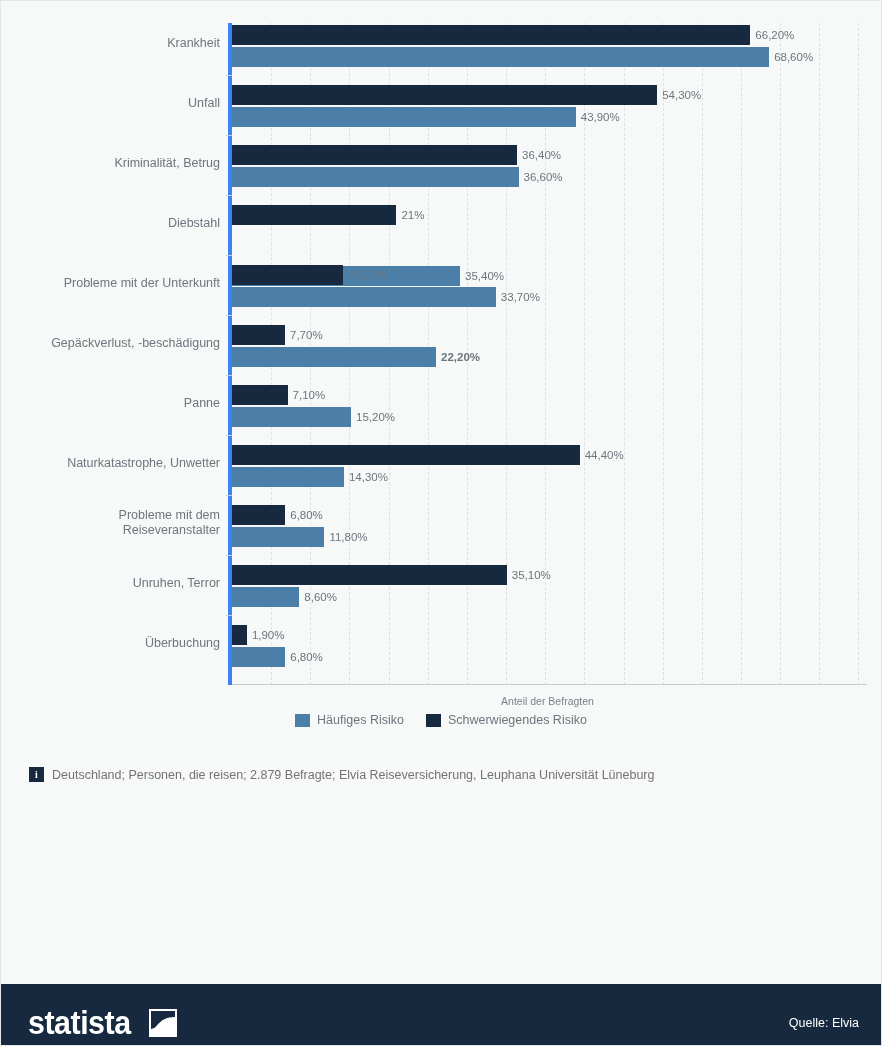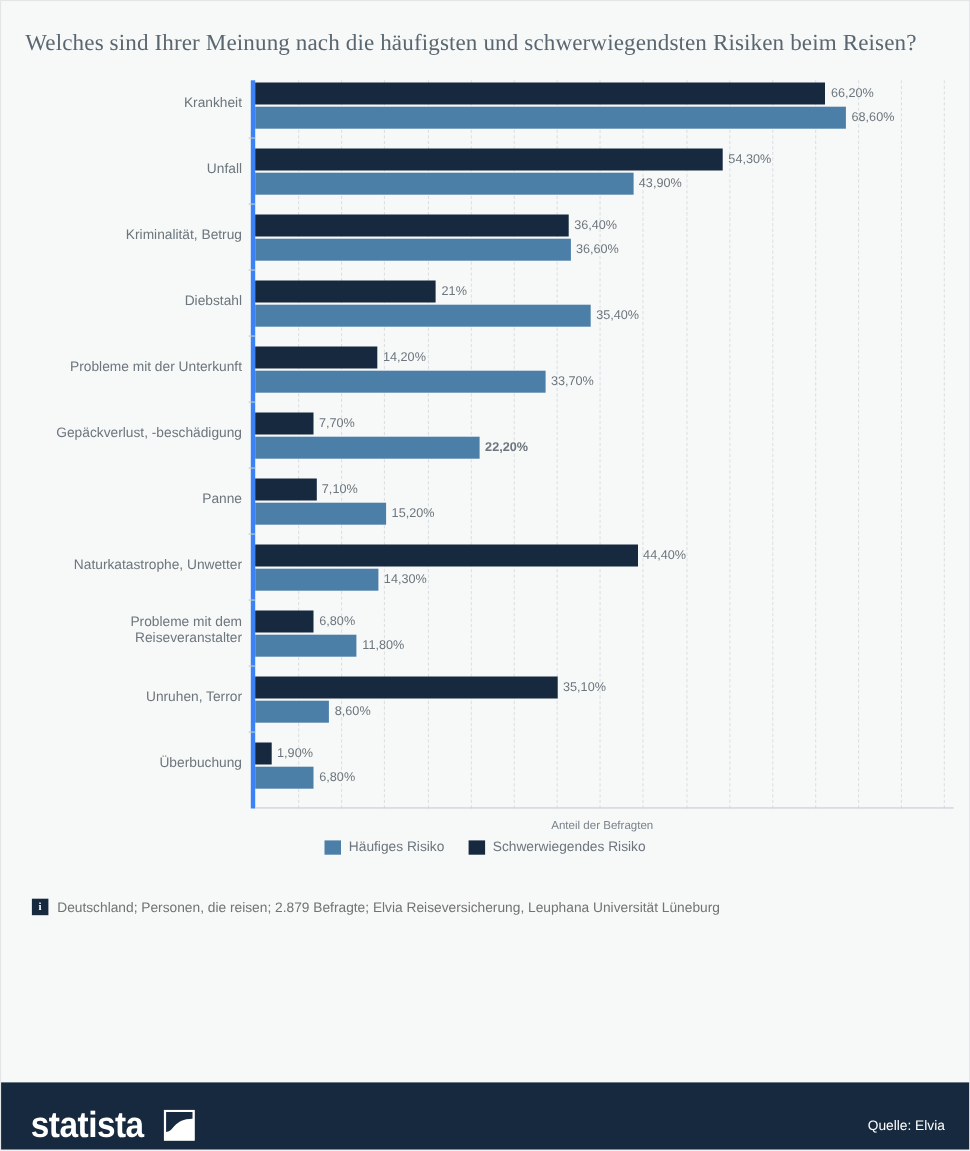--- a/index.html
+++ b/index.html
@@ -225,23 +225,20 @@
   .source-text {
     color: #ffffff;
     font-size: 12.5px;
   }
 </style>
 </head>
 <body>
 
 <div class="page">
 
-  <div class="title-wrap">
-    <h1 class="chart-title">Welches sind Ihrer Meinung nach die häufigsten und schwerwiegendsten Risiken beim Reisen?</h1>
-  </div>
 
   <div class="chart-area">
     <div class="plot">
       <div class="gridlines" id="gridlines">
           <div class="gridline" style="left: 39.15px;"></div>
           <div class="gridline" style="left: 78.3px;"></div>
           <div class="gridline" style="left: 117.45px;"></div>
           <div class="gridline" style="left: 156.6px;"></div>
           <div class="gridline" style="left: 195.75px;"></div>
           <div class="gridline" style="left: 234.9px;"></div>
@@ -285,21 +282,21 @@
             <div class="bar frequent" style="width: 286.578px;">
               <span class="bar-value">36,60%</span>
             </div>
           </div>
           <div class="row">
             <div class="cat-label one-line">Diebstahl</div>
             <div class="tick" style="top: -8px;"></div>
             <div class="bar severe" style="width: 164.43px;">
               <span class="bar-value">21%</span>
             </div>
-            <div class="bar frequent" style="width: 305px;">
+            <div class="bar frequent" style="width: 228px; margin-top: 39px;">
               <span class="bar-value">35,40%</span>
             </div>
           </div>
           <div class="row">
             <div class="cat-label one-line">Probleme mit der Unterkunft</div>
             <div class="tick" style="top: -8px;"></div>
             <div class="bar severe" style="width: 111.186px;">
               <span class="bar-value">14,20%</span>
             </div>
             <div class="bar frequent" style="width: 263.871px;">

